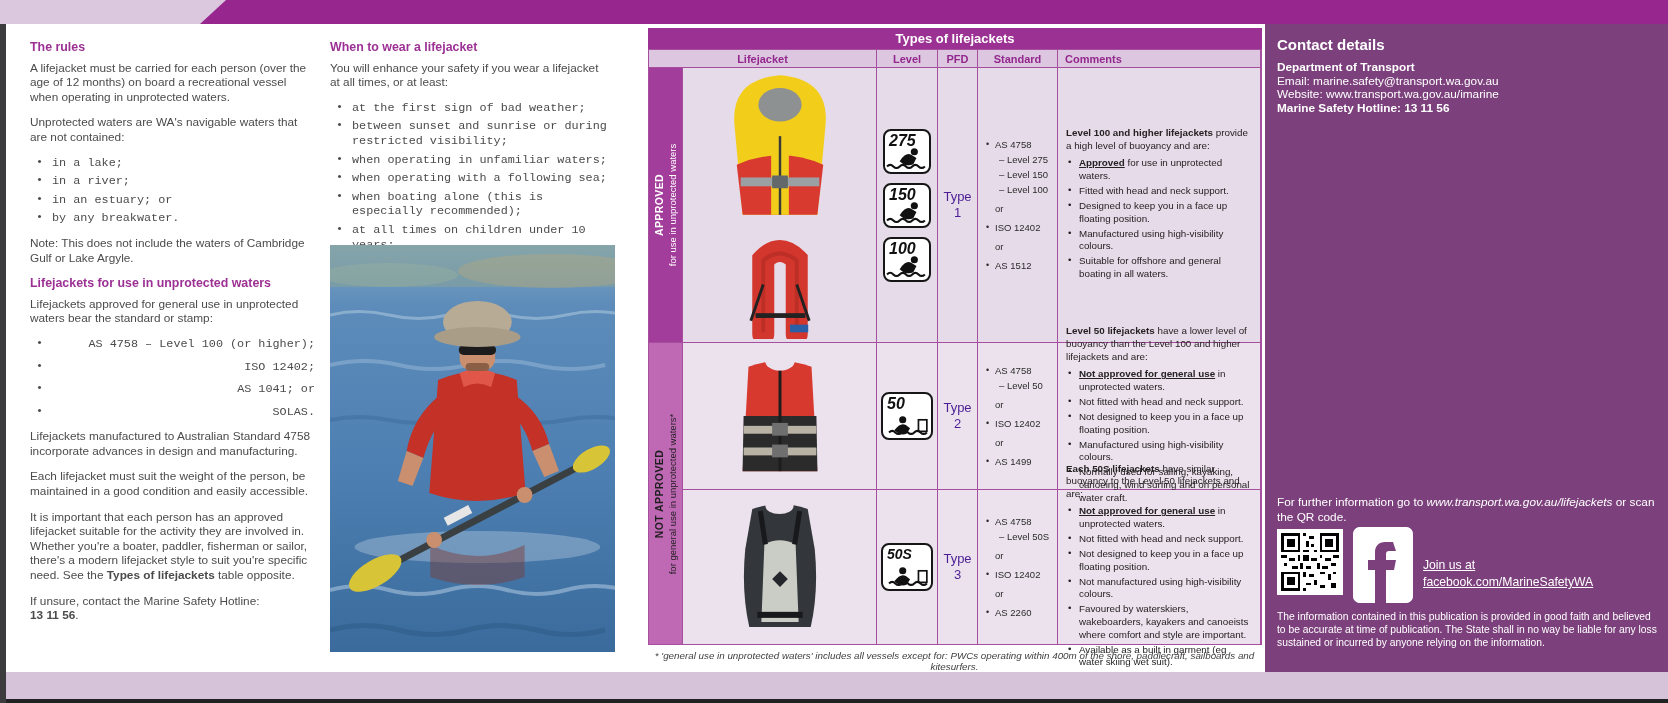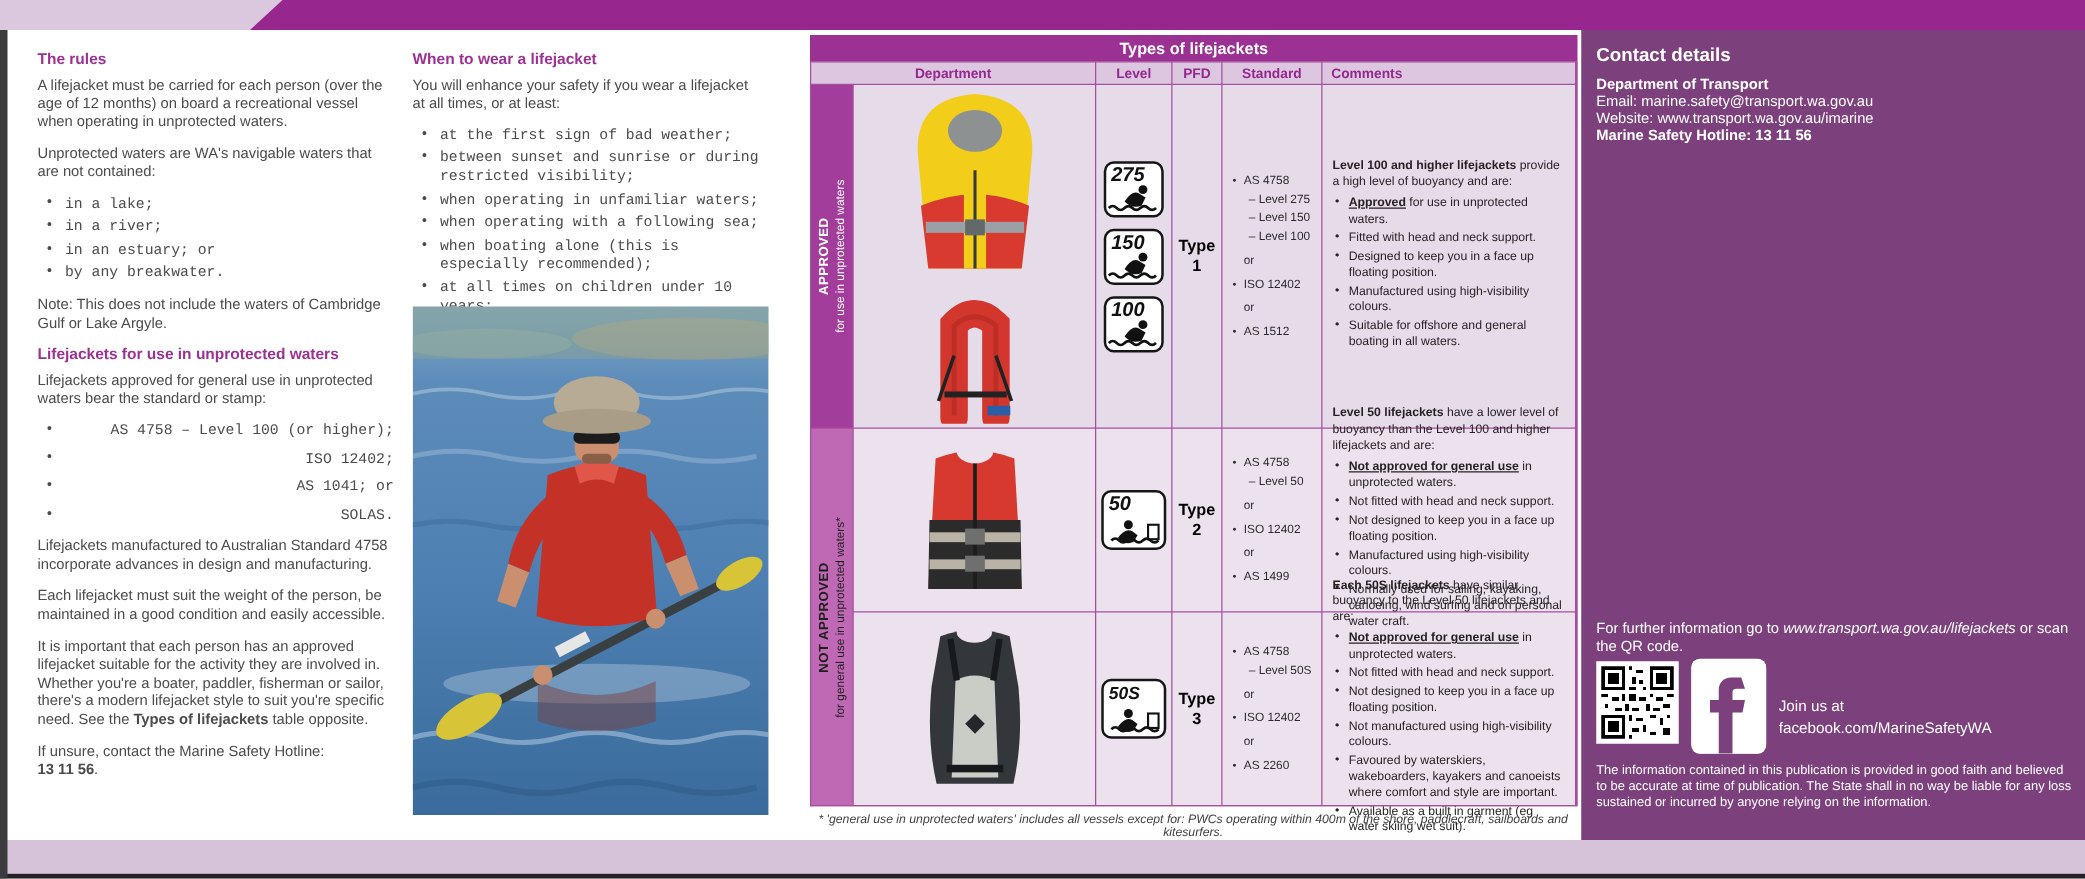--- a/index.html
+++ b/index.html
@@ -55,21 +55,21 @@
   .v1 { display:block; font-weight:bold; font-size:10.5px; letter-spacing:.4px; }
   .v2 { display:block; font-size:9.5px; }
   .jacket-cell { display:flex; flex-direction:column; align-items:center; justify-content:center; gap:10px; }
   .level-cell { display:flex; flex-direction:column; align-items:center; justify-content:center; gap:9px;font-style:italic; }
   .badge { position:relative; width:48px; height:45px; background:#fff; border:2px solid #161616;
            border-radius:8px; box-shadow:0 0 0 1px #fff inset; }
   .badge-lg { width:52px; height:48px; }
   .badge-num { position:absolute; left:4px; top:1px; font-weight:bold; font-size:16px; color:#111; }
   .badge svg { position:absolute; right:1px; bottom:1px; width:42px; height:26px; }
   .pfd-cell { display:flex; flex-direction:column; align-items:center; justify-content:center;
-              font-weight:bold; font-size:13px; color:#000000; line-height:16px; }
+              font-weight:normal; font-size:13px; color:#4c1d95; line-height:16px; }
   .std-cell { display:flex; flex-direction:column; justify-content:center; padding:6px 3px 6px 8px;
               font-size:9.5px; color:#2b2b2b; line-height:11px; }
   .std-cell > :first-child { margin-top:0; }
   .sb { position:relative; padding-left:9px; margin-top:8px; }
   .sb::before { content:"\2022"; position:absolute; left:0; top:0; font-size:9px; }
   .sd { padding-left:13px; margin-top:4px; }
   .so { padding-left:9px; margin-top:8px; }
   .com-cell { display:flex; flex-direction:column; justify-content:center; padding:6px 8px;
               font-size:9.8px; color:#262223; line-height:12.6px; }
   .com-intro { margin-bottom:5px; }
@@ -85,21 +85,21 @@
                  background:#7c417c; color:#fff; }
   .c-heading { position:absolute; left:12px; top:12px; font-size:15px; font-weight:bold; }
   .c-lines { position:absolute; left:12px; top:37px; font-size:11.8px; line-height:13.6px; }
   .c-lines .b { font-weight:bold; }
   .further { position:absolute; left:12px; top:471px; width:378px; font-size:11.8px; line-height:14.5px; }
   .further i { font-style:italic; }
   .qr { position:absolute; left:12px; top:505px; width:66px; height:66px; background:#fff; padding:4px; }
   .qr svg { display:block; width:100%; height:100%; }
   .fb { position:absolute; left:88px; top:503px; width:60px; height:76px; background:#fff; border-radius:7px; overflow:hidden; }
   .fb svg { display:block; width:100%; height:100%; }
-  .join { position:absolute; left:158px; top:533px; font-size:12.2px; line-height:17px; }
+  .join { position:absolute; left:158px; top:533px; font-size:12.2px; line-height:17px;text-decoration:underline; }
   .disclaimer { position:absolute; left:12px; top:587px; width:380px; font-size:10.3px; line-height:12.8px; }
 </style>
 </head>
 <body>
 
 <div class="canvas">
   <div class="band-magenta"></div>
   <div class="band-light"></div>
 
   <div class="page">
@@ -182,21 +182,21 @@
         <rect x="138" y="118" width="24" height="8" rx="4" fill="#8a5f46"></rect>
         <ellipse cx="150" cy="77" rx="35" ry="21" fill="#b7ab96"></ellipse>
         <ellipse cx="150" cy="92" rx="44" ry="10" fill="#a99d88"></ellipse>
       </svg>
     </div>
 
     <div class="tbl">
       <div class="tbl-title">Types of lifejackets</div>
       <div class="grid">
 
-        <div class="hc hc-span">Department</div>
+        <div class="hc hc-span">Lifejacket</div>
         <div class="hc" style="grid-column:3;grid-row:1">Level</div>
         <div class="hc" style="grid-column:4;grid-row:1">PFD</div>
         <div class="hc" style="grid-column:5;grid-row:1">Standard</div>
         <div class="hc hc-left" style="grid-column:6;grid-row:1">Comments</div>
 
         <div class="side side-ap">
           <div class="vtext">
             <span class="v1">APPROVED</span>
             <span class="v2">for use in unprotected waters</span>
           </div>

